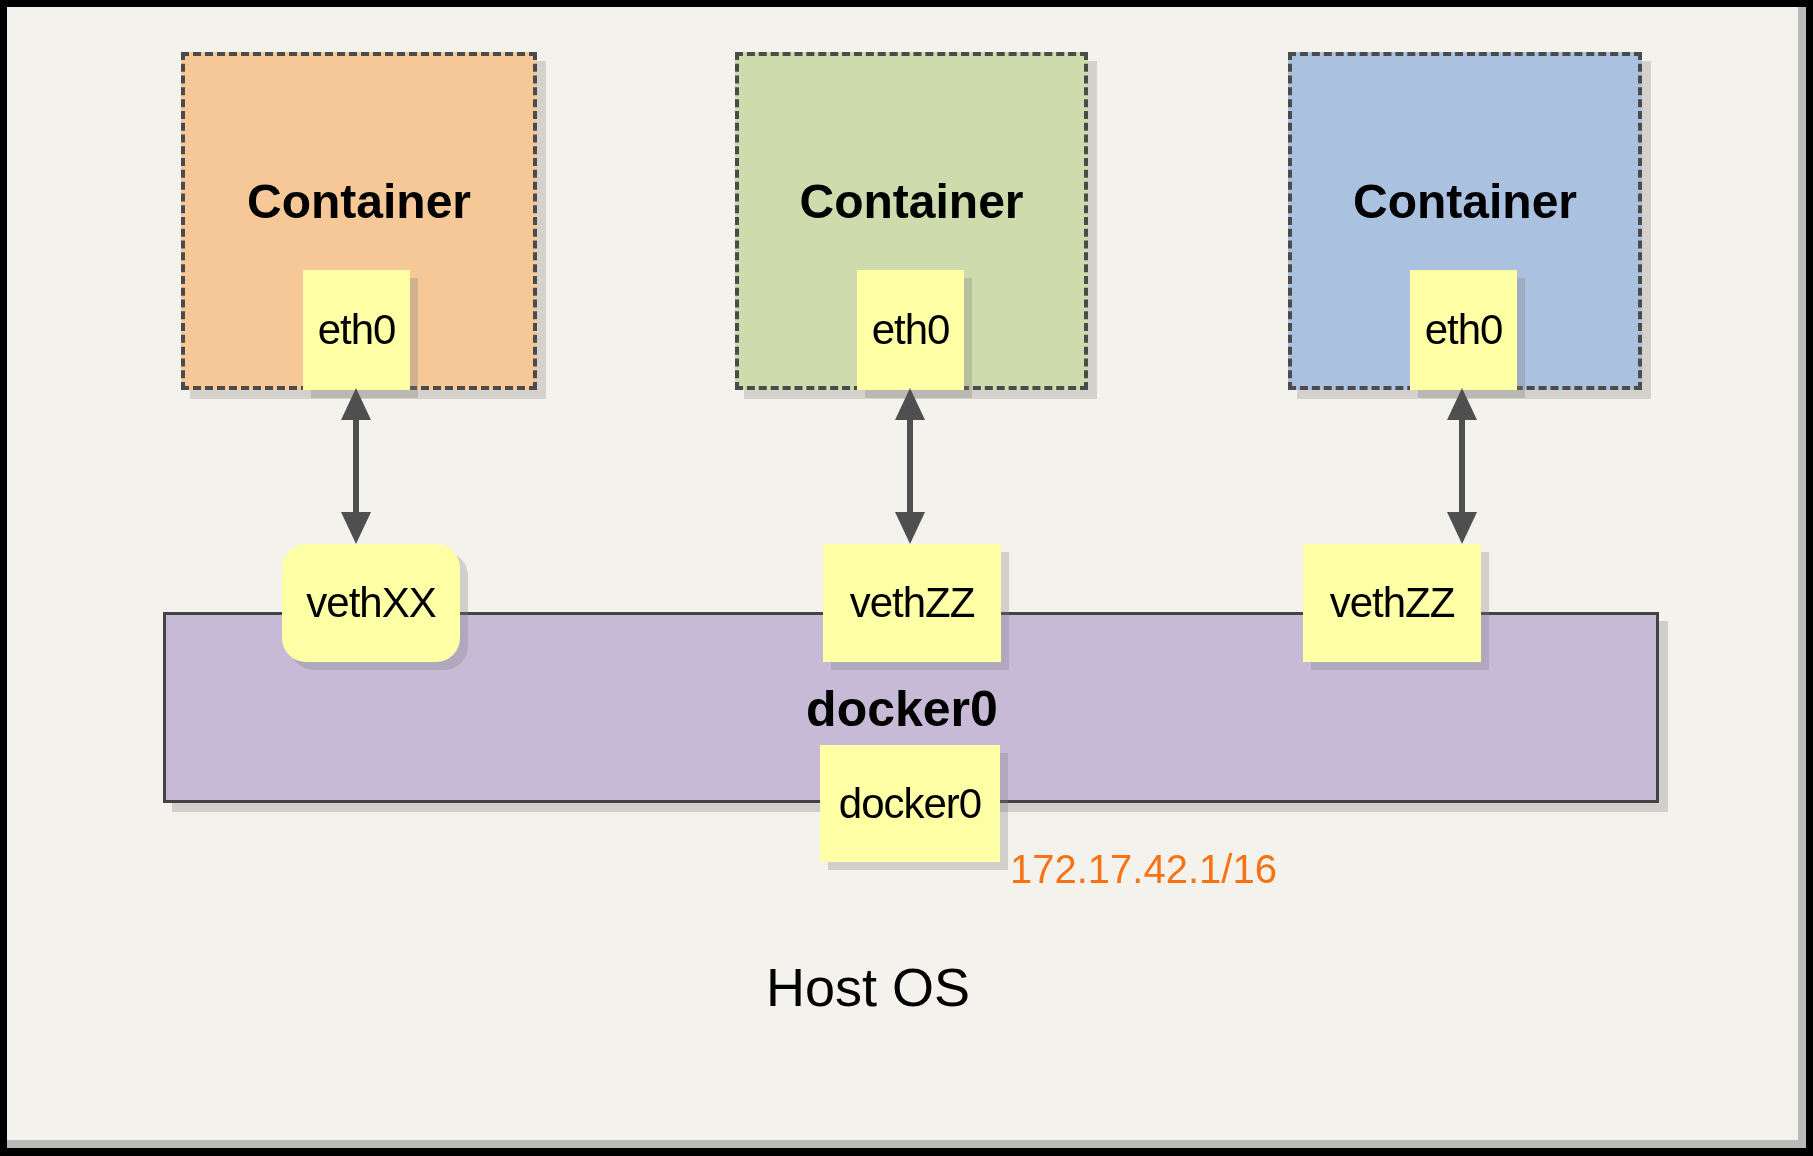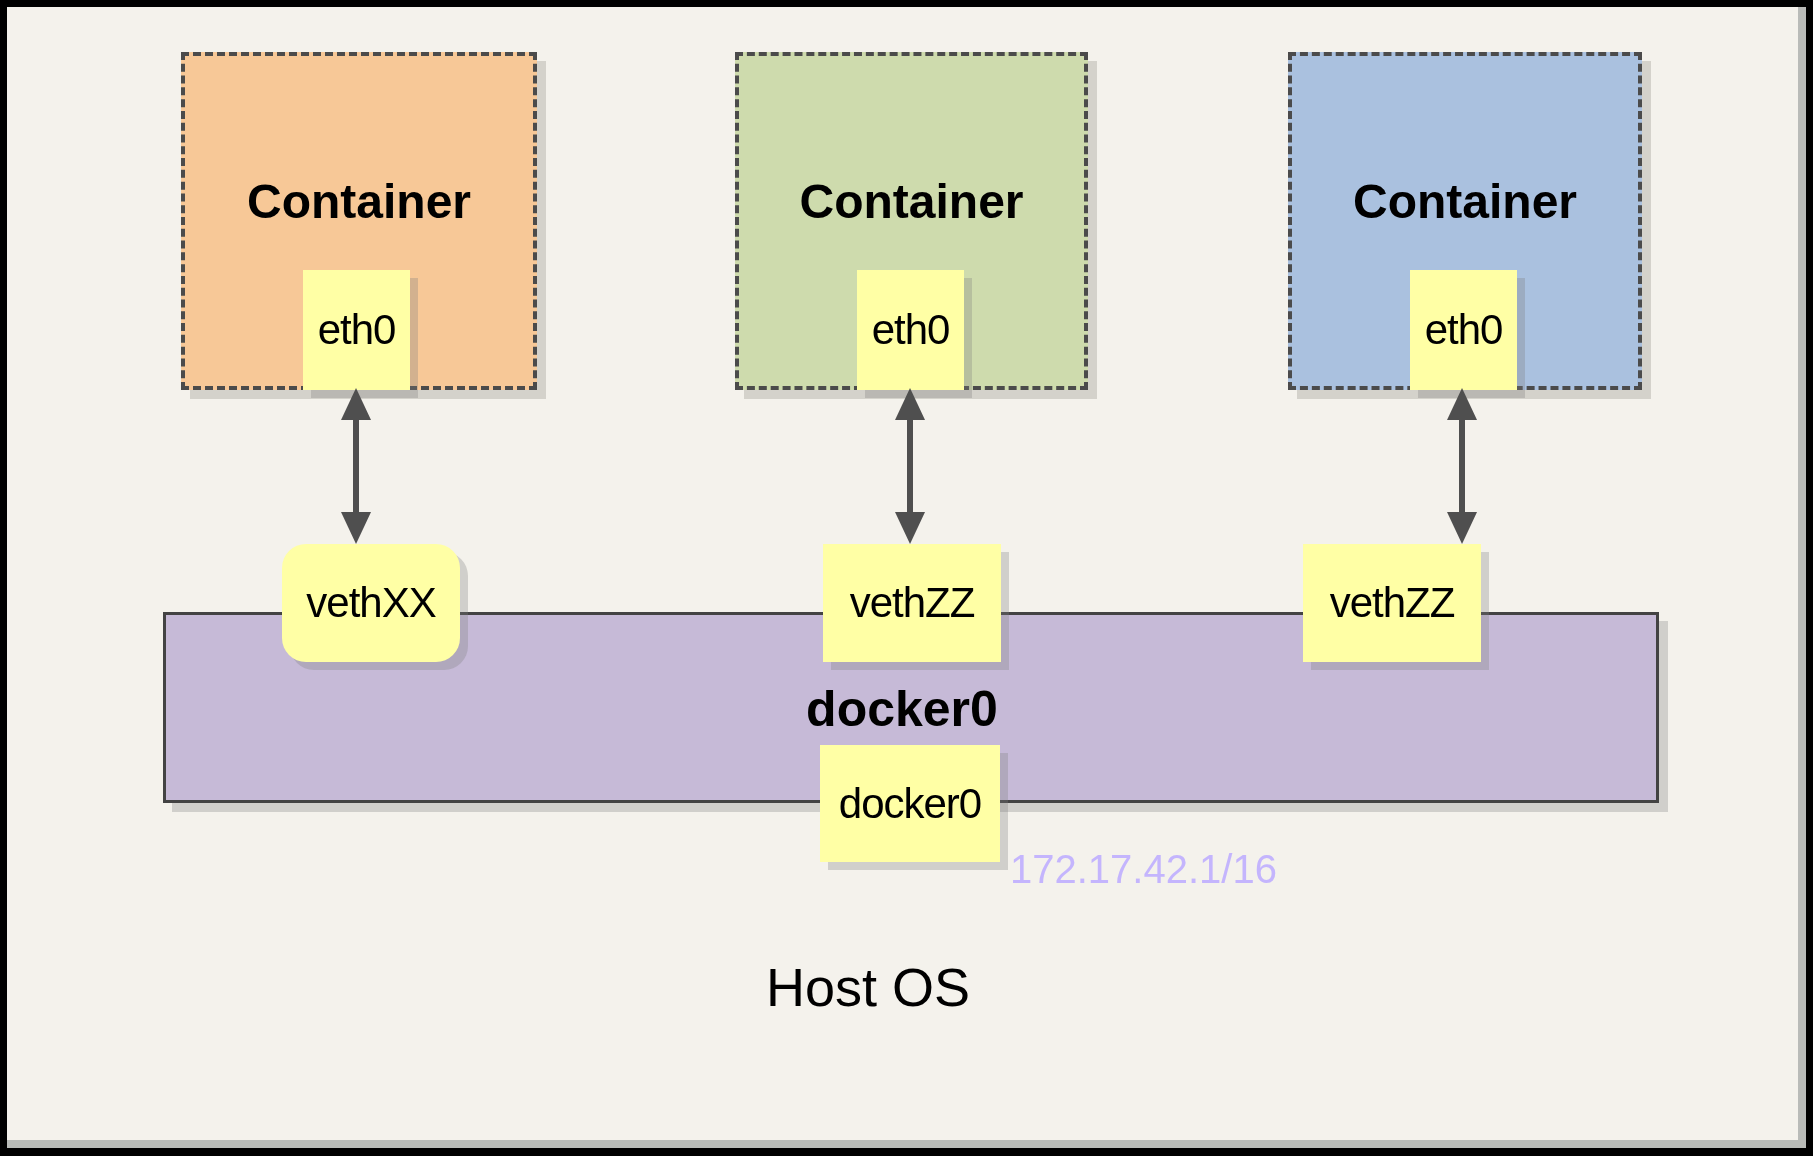--- a/index.html
+++ b/index.html
@@ -63,21 +63,21 @@
   }
   .bridge-label{
     position:absolute;left:902px;top:680px;
     transform:translateX(-50%);
     font-size:50px;font-weight:bold;color:#000;
     z-index:5;white-space:nowrap;
   }
   .docker-if{width:180px;height:117px;top:745px;left:820px;z-index:6;}
   .ip-label{
     position:absolute;left:1010px;top:847px;
-    font-size:40px;color:#c4b5fd;z-index:6;white-space:nowrap;
+    font-size:40px;color:#f97316;z-index:6;white-space:nowrap;
   }
   .host-label{
     position:absolute;left:868px;top:956px;
     transform:translateX(-50%);
     font-size:54px;color:#000;white-space:nowrap;
   }
 </style>
 </head>
 <body>
 

